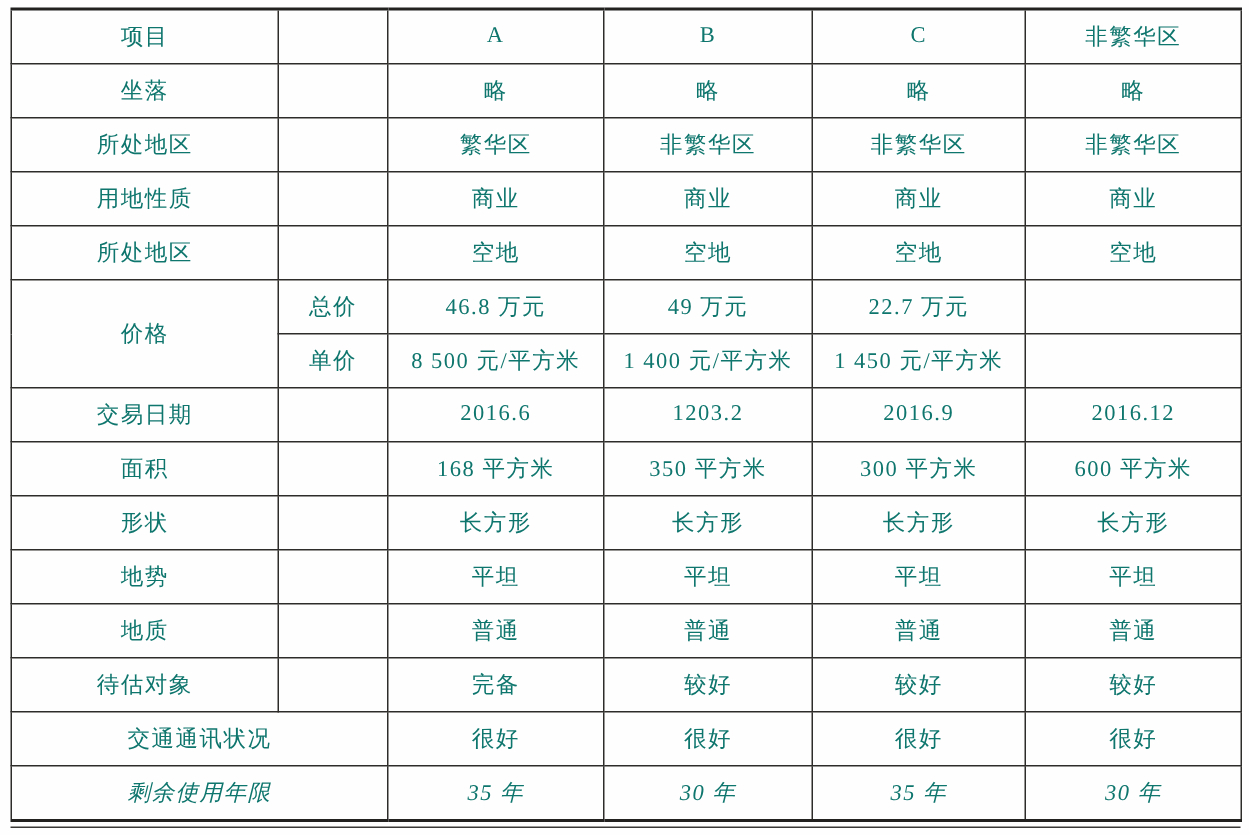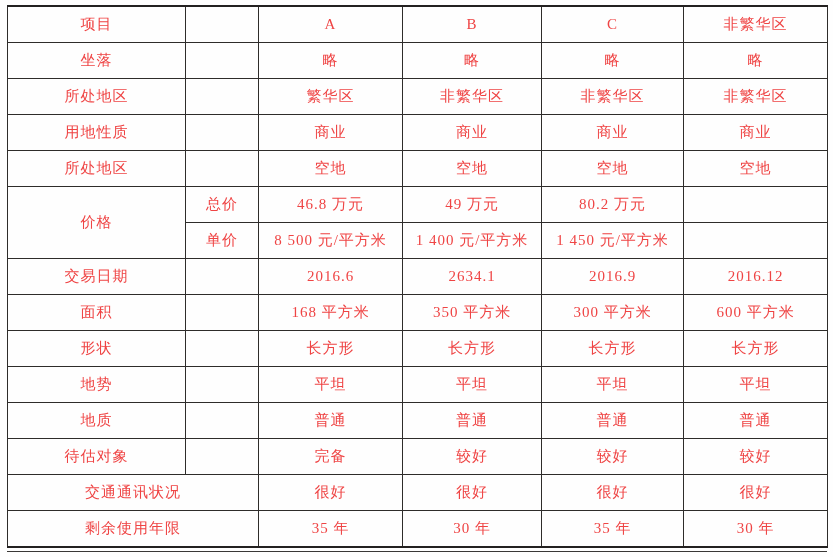--- a/index.html
+++ b/index.html
@@ -17,37 +17,37 @@
     height: 557px;
     background: #fefefe;
   }
   table.val-table {
     position: absolute;
     left: 7px;
     top: 5px;
     border-collapse: collapse;
     table-layout: fixed;
     width: 820px;
-    color: #ef4444;
+    color: #0f766e;
   }
   table.val-table td {
     border: 1px solid #2e2c2a;
     height: 35px;
     text-align: center;
     vertical-align: middle;
     font-size: 15px;
     padding: 0 3px;
     letter-spacing: 1px;
     overflow: hidden;
     white-space: nowrap;
   }
   
   table.val-table { border-top: 2.5px solid #232120; border-bottom: 2.5px solid #232120; }
   table.val-table tr:first-child td { border-top: 2.5px solid #232120; }
-  table.val-table tr:last-child td { border-bottom: 2.5px solid #232120; }
+  table.val-table tr:last-child td { border-bottom: 2.5px solid #232120; font-style: italic; }
   .bottom-rule {
     position: absolute;
     left: 7px;
     top: 551px;
     width: 820px;
     border-top: 1.5px solid #3a3836;
     height: 0;
   }
   col.c-label { width: 178px; }
   col.c-sub   { width: 73px; }
@@ -108,35 +108,35 @@
         <td>空地</td>
         <td>空地</td>
         <td>空地</td>
         <td>空地</td>
       </tr>
       <tr>
         <td rowspan="2">价格</td>
         <td>总价</td>
         <td>46.8 万元</td>
         <td>49 万元</td>
-        <td>80.2 万元</td>
+        <td>22.7 万元</td>
         <td></td>
       </tr>
       <tr>
         <td>单价</td>
         <td>8 500 元/平方米</td>
         <td>1 400 元/平方米</td>
         <td>1 450 元/平方米</td>
         <td></td>
       </tr>
       <tr>
         <td>交易日期</td>
         <td></td>
         <td>2016.6</td>
-        <td>2634.1</td>
+        <td>1203.2</td>
         <td>2016.9</td>
         <td>2016.12</td>
       </tr>
       <tr>
         <td>面积</td>
         <td></td>
         <td>168 平方米</td>
         <td>350 平方米</td>
         <td>300 平方米</td>
         <td>600 平方米</td>

